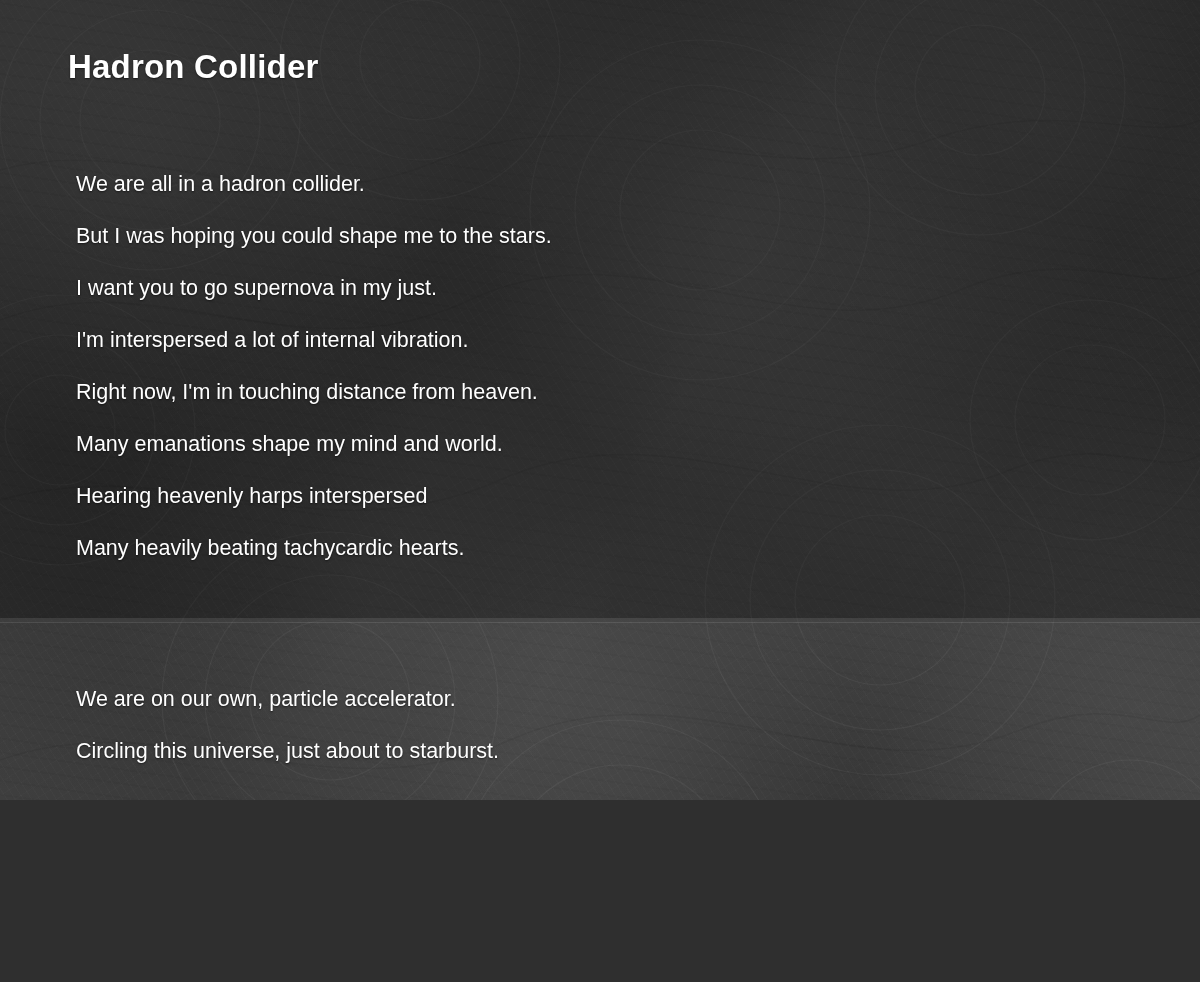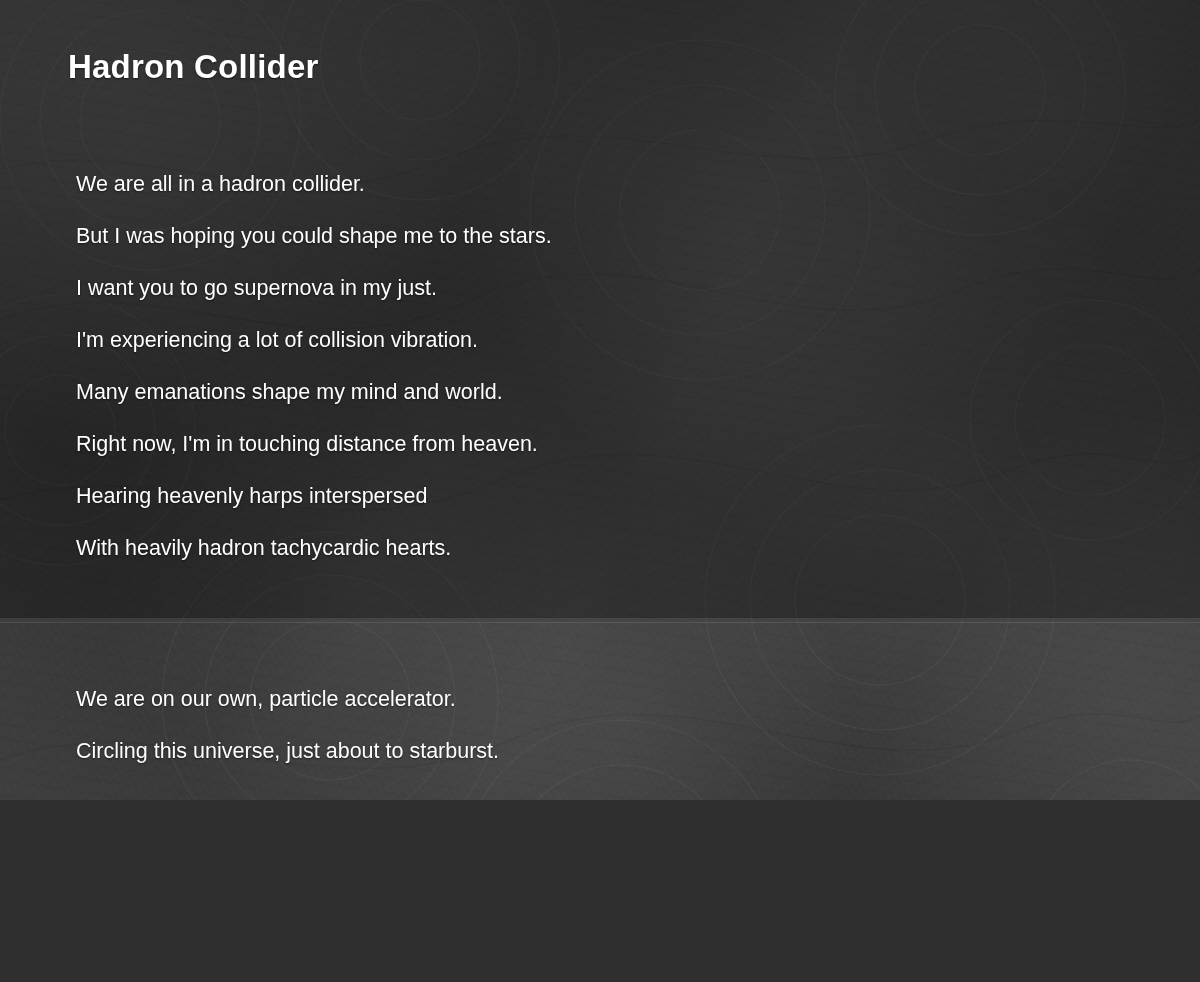--- a/index.html
+++ b/index.html
@@ -156,25 +156,25 @@
   <div class="scrim-edge"></div>
 
   <div class="content">
 
     <div class="poem-title">Hadron Collider</div>
 
     <div class="stanza stanza-1">
       <span class="poem-line">We are all in a hadron collider.</span>
       <span class="poem-line">But I was hoping you could shape me to the stars.</span>
       <span class="poem-line">I want you to go supernova in my just.</span>
-      <span class="poem-line">I'm experiencing a lot of collision vibration.</span>
+      <span class="poem-line">I'm interspersed a lot of internal vibration.</span>
+      <span class="poem-line">Right now, I'm in touching distance from heaven.</span>
       <span class="poem-line">Many emanations shape my mind and world.</span>
-      <span class="poem-line">Right now, I'm in touching distance from heaven.</span>
       <span class="poem-line">Hearing heavenly harps interspersed</span>
-      <span class="poem-line">With heavily hadron tachycardic hearts.</span>
+      <span class="poem-line">Many heavily beating tachycardic hearts.</span>
     </div>
 
     <div class="stanza stanza-2">
       <span class="poem-line">We are on our own, particle accelerator.</span>
       <span class="poem-line">Circling this universe, just about to starburst.</span>
     </div>
 
     <div class="poem-author">M. A Heathcote</div>
 
   </div>

